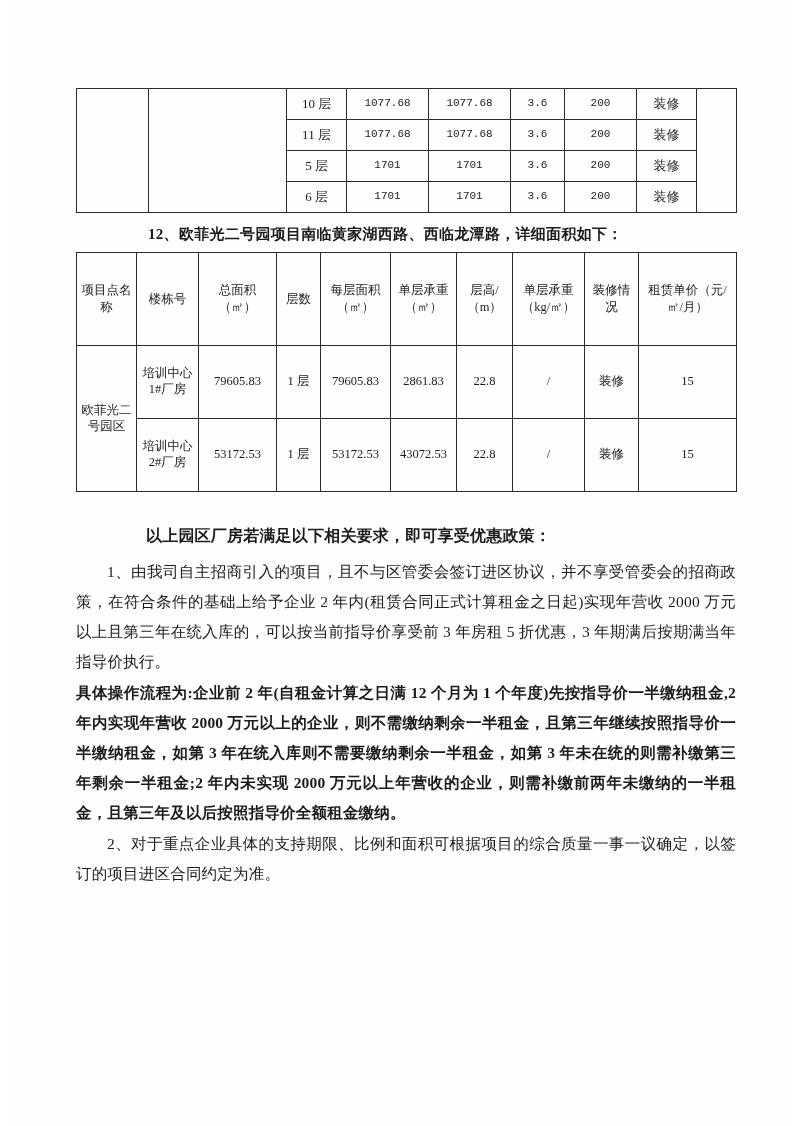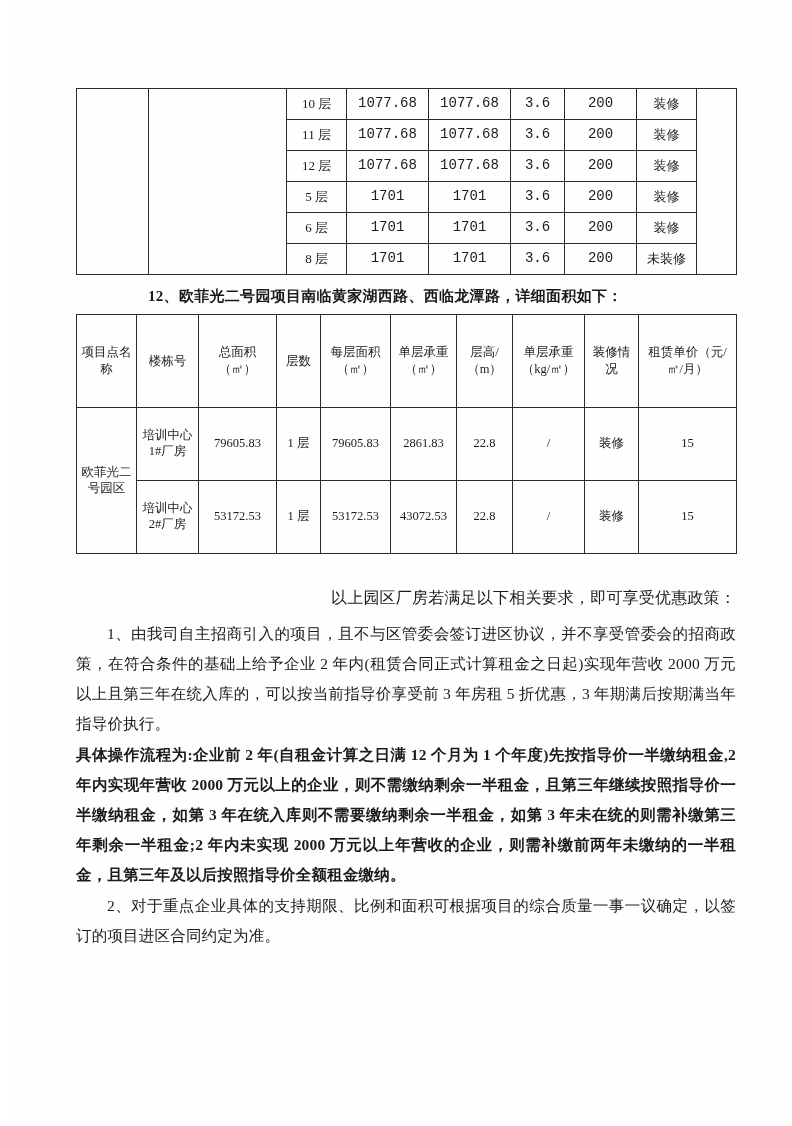--- a/index.html
+++ b/index.html
@@ -49,21 +49,21 @@
   
   .tbl-top td {
     height: 26px;
   }
   .tbl-top td.blank {
     border-top: none;
     border-bottom: none;
   }
   .tbl-top tr:first-child td.blank { border-top: 1px solid #2b2b2b; }
   .tbl-top tr:last-child td.blank { border-bottom: 1px solid #2b2b2b; }
-  .tbl-top td.num { font-family: "Liberation Mono", "DejaVu Sans Mono", monospace; font-size: 14px; }
+  .tbl-top td.num { font-family: "Liberation Mono", "DejaVu Sans Mono", monospace; font-size: 11px; }
   .tbl-top td.cn { font-size: 13px; }
   .two-line { line-height: 1.05; }
 
   
   .sec-head {
     margin: 12px 0 8px 0;
     font-size: 15px;
     font-weight: bold;
     text-align: left;
     padding-left: 72px;
@@ -81,22 +81,22 @@
     line-height: 1.35;
   }
   .tbl-main .row td {
     height: 66px;
   }
 
   
   .bold-center {
     margin: 34px 0 10px 0;
     font-size: 16px;
-    font-weight: normal;
-    text-align: right;
+    font-weight: bold;
+    text-align: left;
     padding-left: 70px;
     letter-spacing: 0.2px;
   }
   p.para {
     margin: 0 0 1px 0;
     font-size: 15.5px;
     line-height: 30px;
     text-align: justify;
     text-justify: inter-ideograph;
     letter-spacing: 0.2px;
@@ -145,59 +145,37 @@
           <td class="num">1077.68</td>
           <td class="num">1077.68</td>
           <td class="num">3.6</td>
           <td class="num">200</td>
           <td class="cn">装修</td>
           <td class="blank"></td>
         </tr>
         <tr>
           <td class="blank"></td>
           <td class="blank"></td>
-          <td class="cn">12 层</td>
-          <td class="num">1077.68</td>
-          <td class="num">1077.68</td>
-          <td class="num">3.6</td>
-          <td class="num">200</td>
-          <td class="cn">装修</td>
-          <td class="blank"></td>
-        </tr>
-        <tr>
-          <td class="blank"></td>
-          <td class="blank"></td>
           <td class="cn">5 层</td>
           <td class="num">1701</td>
           <td class="num">1701</td>
           <td class="num">3.6</td>
           <td class="num">200</td>
           <td class="cn">装修</td>
           <td class="blank"></td>
         </tr>
         <tr>
           <td class="blank"></td>
           <td class="blank"></td>
           <td class="cn">6 层</td>
           <td class="num">1701</td>
           <td class="num">1701</td>
           <td class="num">3.6</td>
           <td class="num">200</td>
           <td class="cn">装修</td>
-          <td class="blank"></td>
-        </tr>
-        <tr>
-          <td class="blank"></td>
-          <td class="blank"></td>
-          <td class="cn">8 层</td>
-          <td class="num">1701</td>
-          <td class="num">1701</td>
-          <td class="num">3.6</td>
-          <td class="num">200</td>
-          <td class="cn two-line">未装修</td>
           <td class="blank"></td>
         </tr>
       </tbody>
     </table>
 
     <div class="sec-head">
       <span class="idx">12、欧菲光</span><span>二号园项目南临黄家湖西路、西临龙潭路，详细面积如下：</span>
     </div>
 
     <table class="tbl-main">

